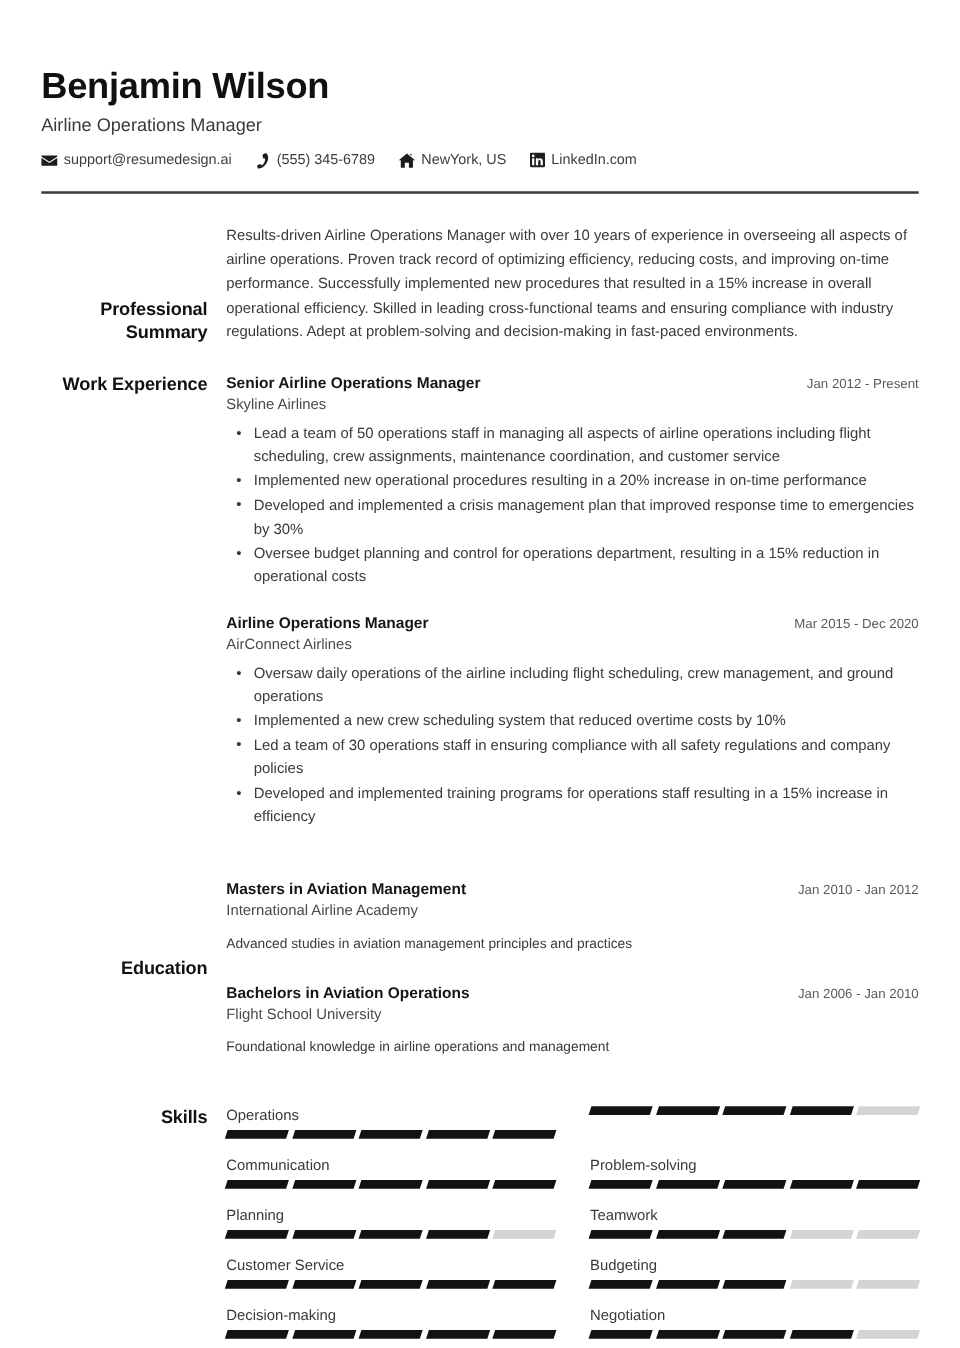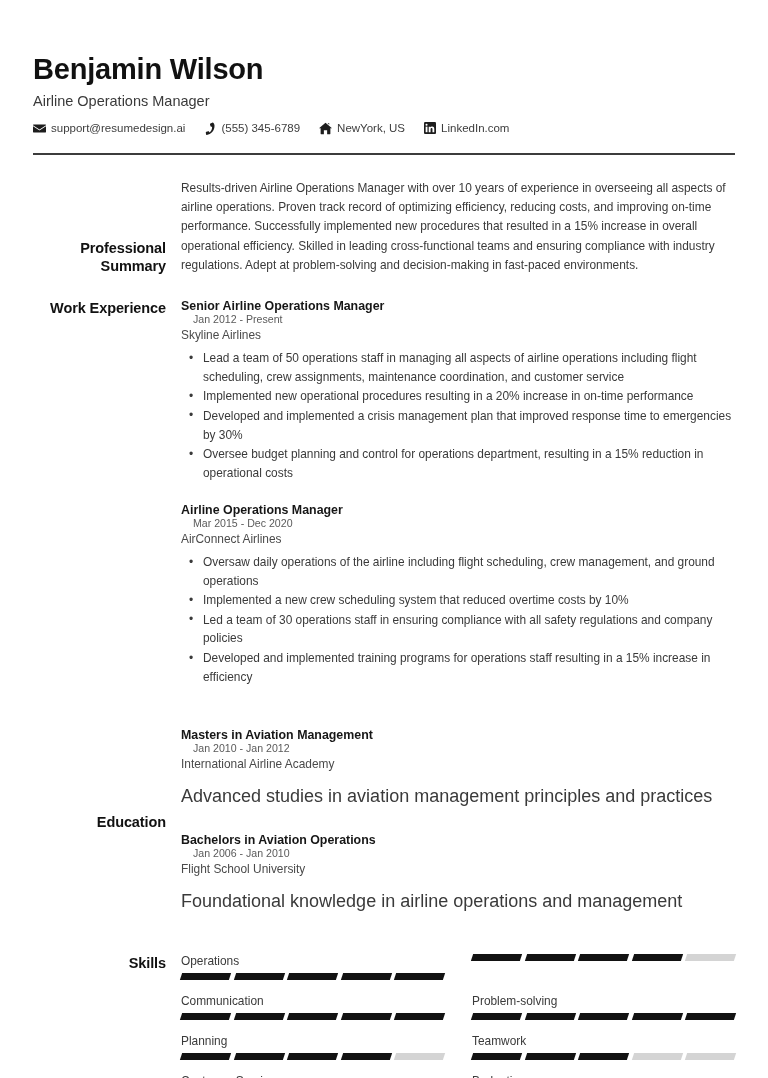--- a/index.html
+++ b/index.html
@@ -42,40 +42,40 @@
   .sec-body { flex:1 1 auto; min-width:0; }
 
   #sec-summary { margin-top:24px;align-items:flex-end; }
   .summary-text {
     font-size:11.9px; line-height:1.62; color:#3a3a3a; text-align:left;
   }
 
   #sec-work { margin-top:24px; }
   .entry { position:relative; }
   .entry + .entry { margin-top:21px; }
-  .entry-head { display:flex; align-items:baseline;flex-direction:column; }
+  .entry-head { display:flex; align-items:baseline; }
   .entry-title {
     font-size:12.4px; font-weight:bold; color:#161616; flex:1 1 auto;
   }
   .entry-date {
     font-size:10.6px; color:#5a5a5a; flex:none; padding-left:12px; white-space:nowrap;
   }
   .entry-org { font-size:11.9px; color:#4a4a4a; margin-top:3px; }
   .bullets { margin:7px 0 0 0; padding:0; list-style:none; }
   .bullets li {
     position:relative; padding-left:22px; font-size:11.9px; line-height:1.56;
     color:#3a3a3a; margin-bottom:1px;
   }
   .bullets li::before {
     content:"•"; position:absolute; left:8px; top:-0.5px; color:#3a3a3a; font-size:12px;
   }
 
   #sec-education { margin-top:41px;align-items:center; }
   .edu-entry + .edu-entry { margin-top:23px; }
-  .edu-desc { font-size:18px; color:#3a3a3a; margin-top:12px; line-height:1.5; }
+  .edu-desc { font-size:11px; color:#3a3a3a; margin-top:12px; line-height:1.5; }
 
   
   #sec-skills { margin-top:39px; }
   .skills-grid {
     display:grid; grid-template-columns:1fr 1fr; column-gap:28px; row-gap:14px;
   }
   .skill {}
   .skill-name { font-size:11.9px; color:#3a3a3a; margin-bottom:5px; }
   .skill-bar { display:flex; gap:5px; height:7px; }
   .seg { flex:1 1 0; background:#d4d4d4; transform:skewX(-18deg); }

